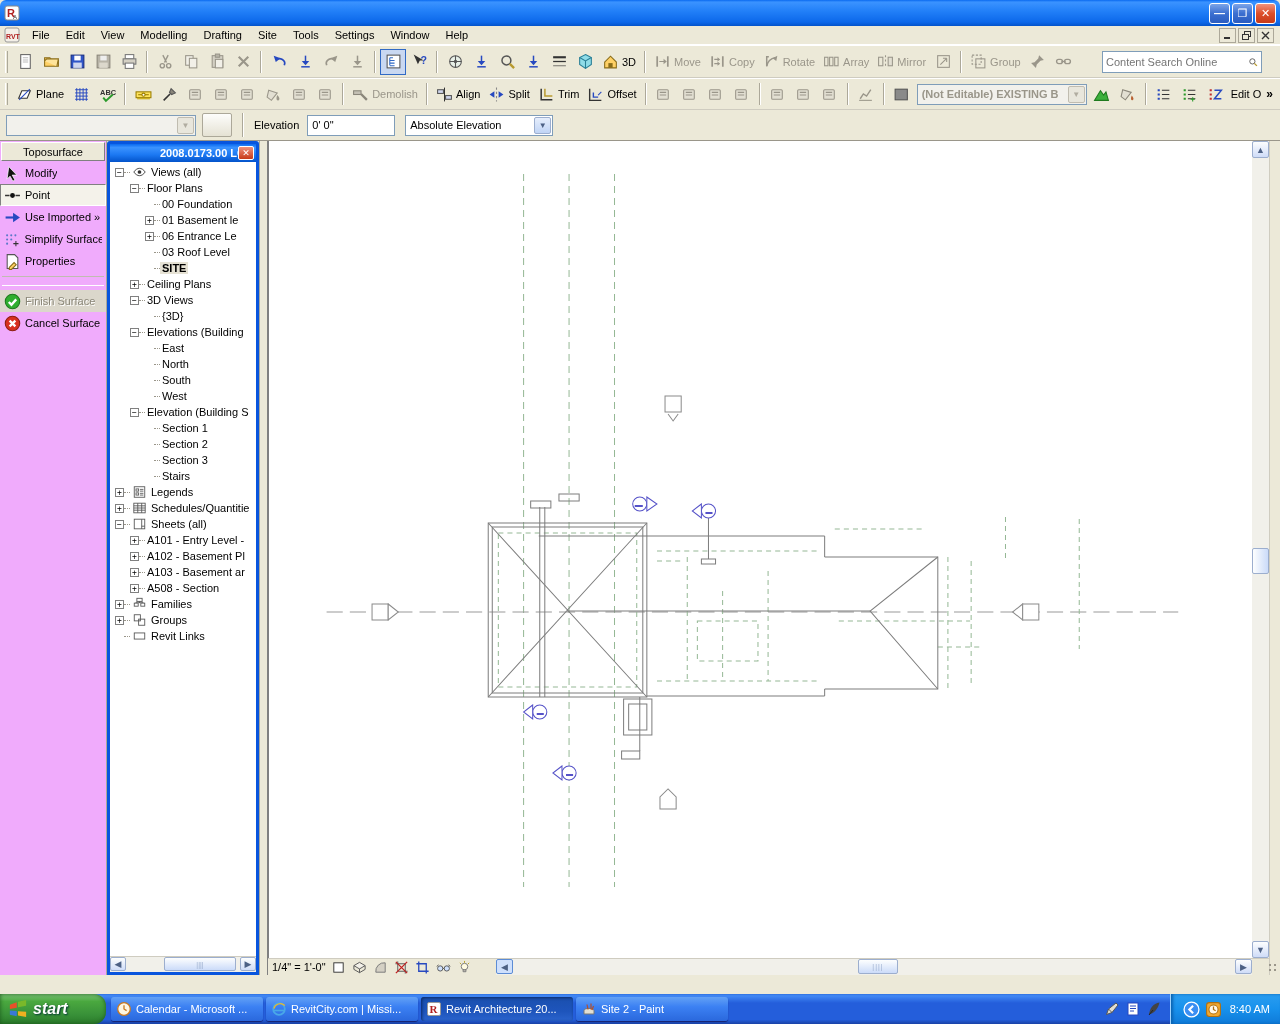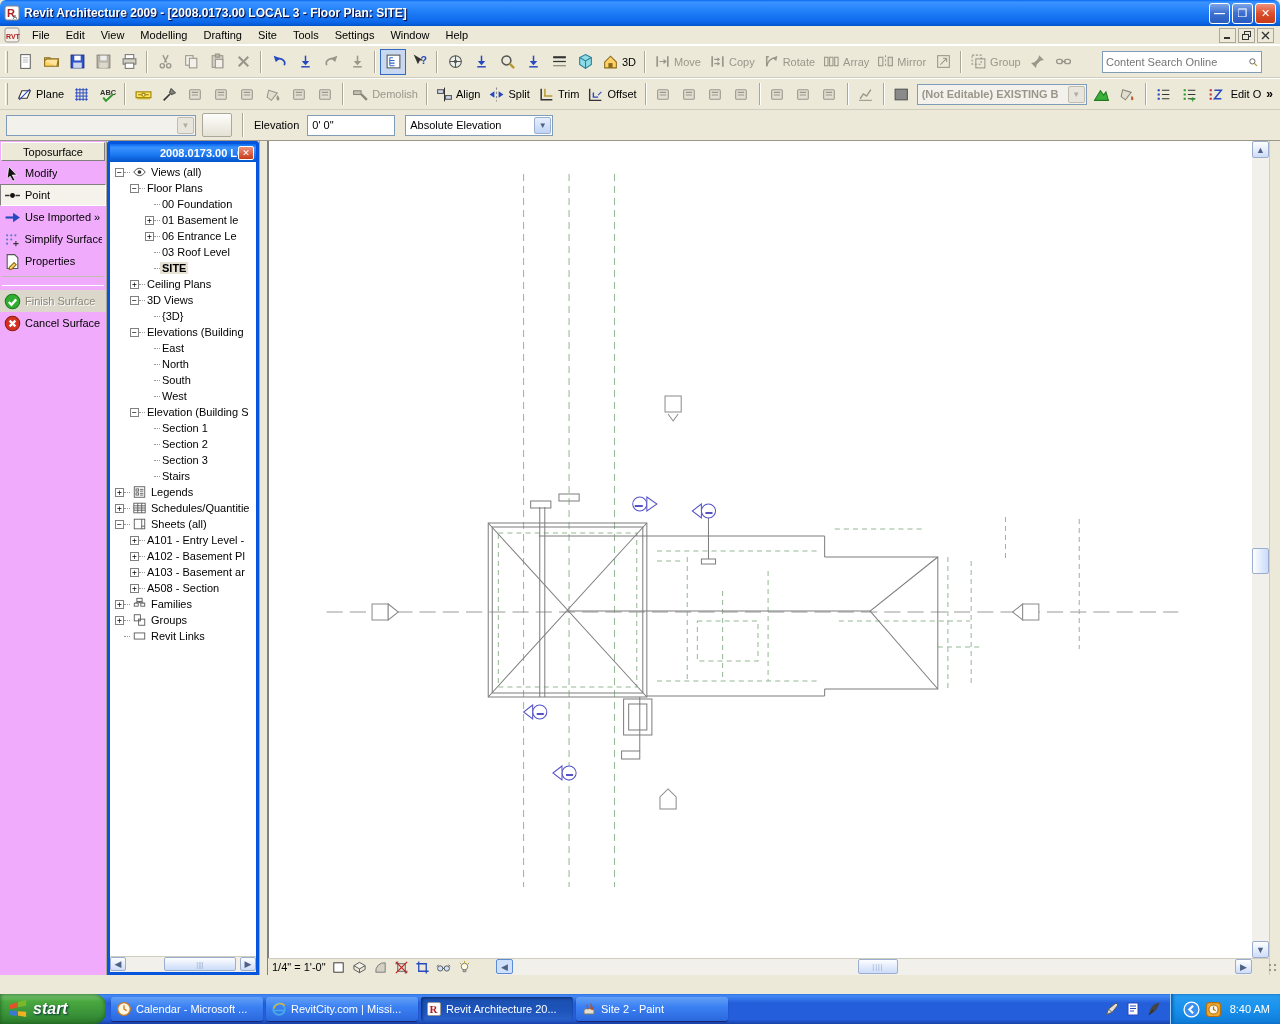--- a/index.html
+++ b/index.html
@@ -170,21 +170,20 @@
 <body>
 
 <div class="app">
 
   <div class="titlebar">
     <span class="appicon16"><svg viewBox="0 0 16 16">
           <rect x="1" y="1" width="14" height="14" rx="2" fill="#fff" stroke="#888"></rect>
           <text x="3" y="12" font-size="11" font-weight="bold" fill="#b02020" font-family="Liberation Sans">R</text>
           <text x="9" y="14" font-size="6" fill="#333">A</text>
         </svg></span>
-    <span class="apptitle">Revit Architecture 2009 - [2008.0173.00 LOCAL 3 - Floor Plan: SITE]</span>
     <span class="winbtns">
       <span class="winbtn">—</span>
       <span class="winbtn">❐</span>
       <span class="winbtn close">✕</span>
     </span>
   </div>
 
   <div class="menubar">
     <span class="appicon16" style="margin-right:4px"><svg viewBox="0 0 16 16">
           <rect x="1" y="1" width="14" height="14" rx="2" fill="#f4f0e8" stroke="#999"></rect>

